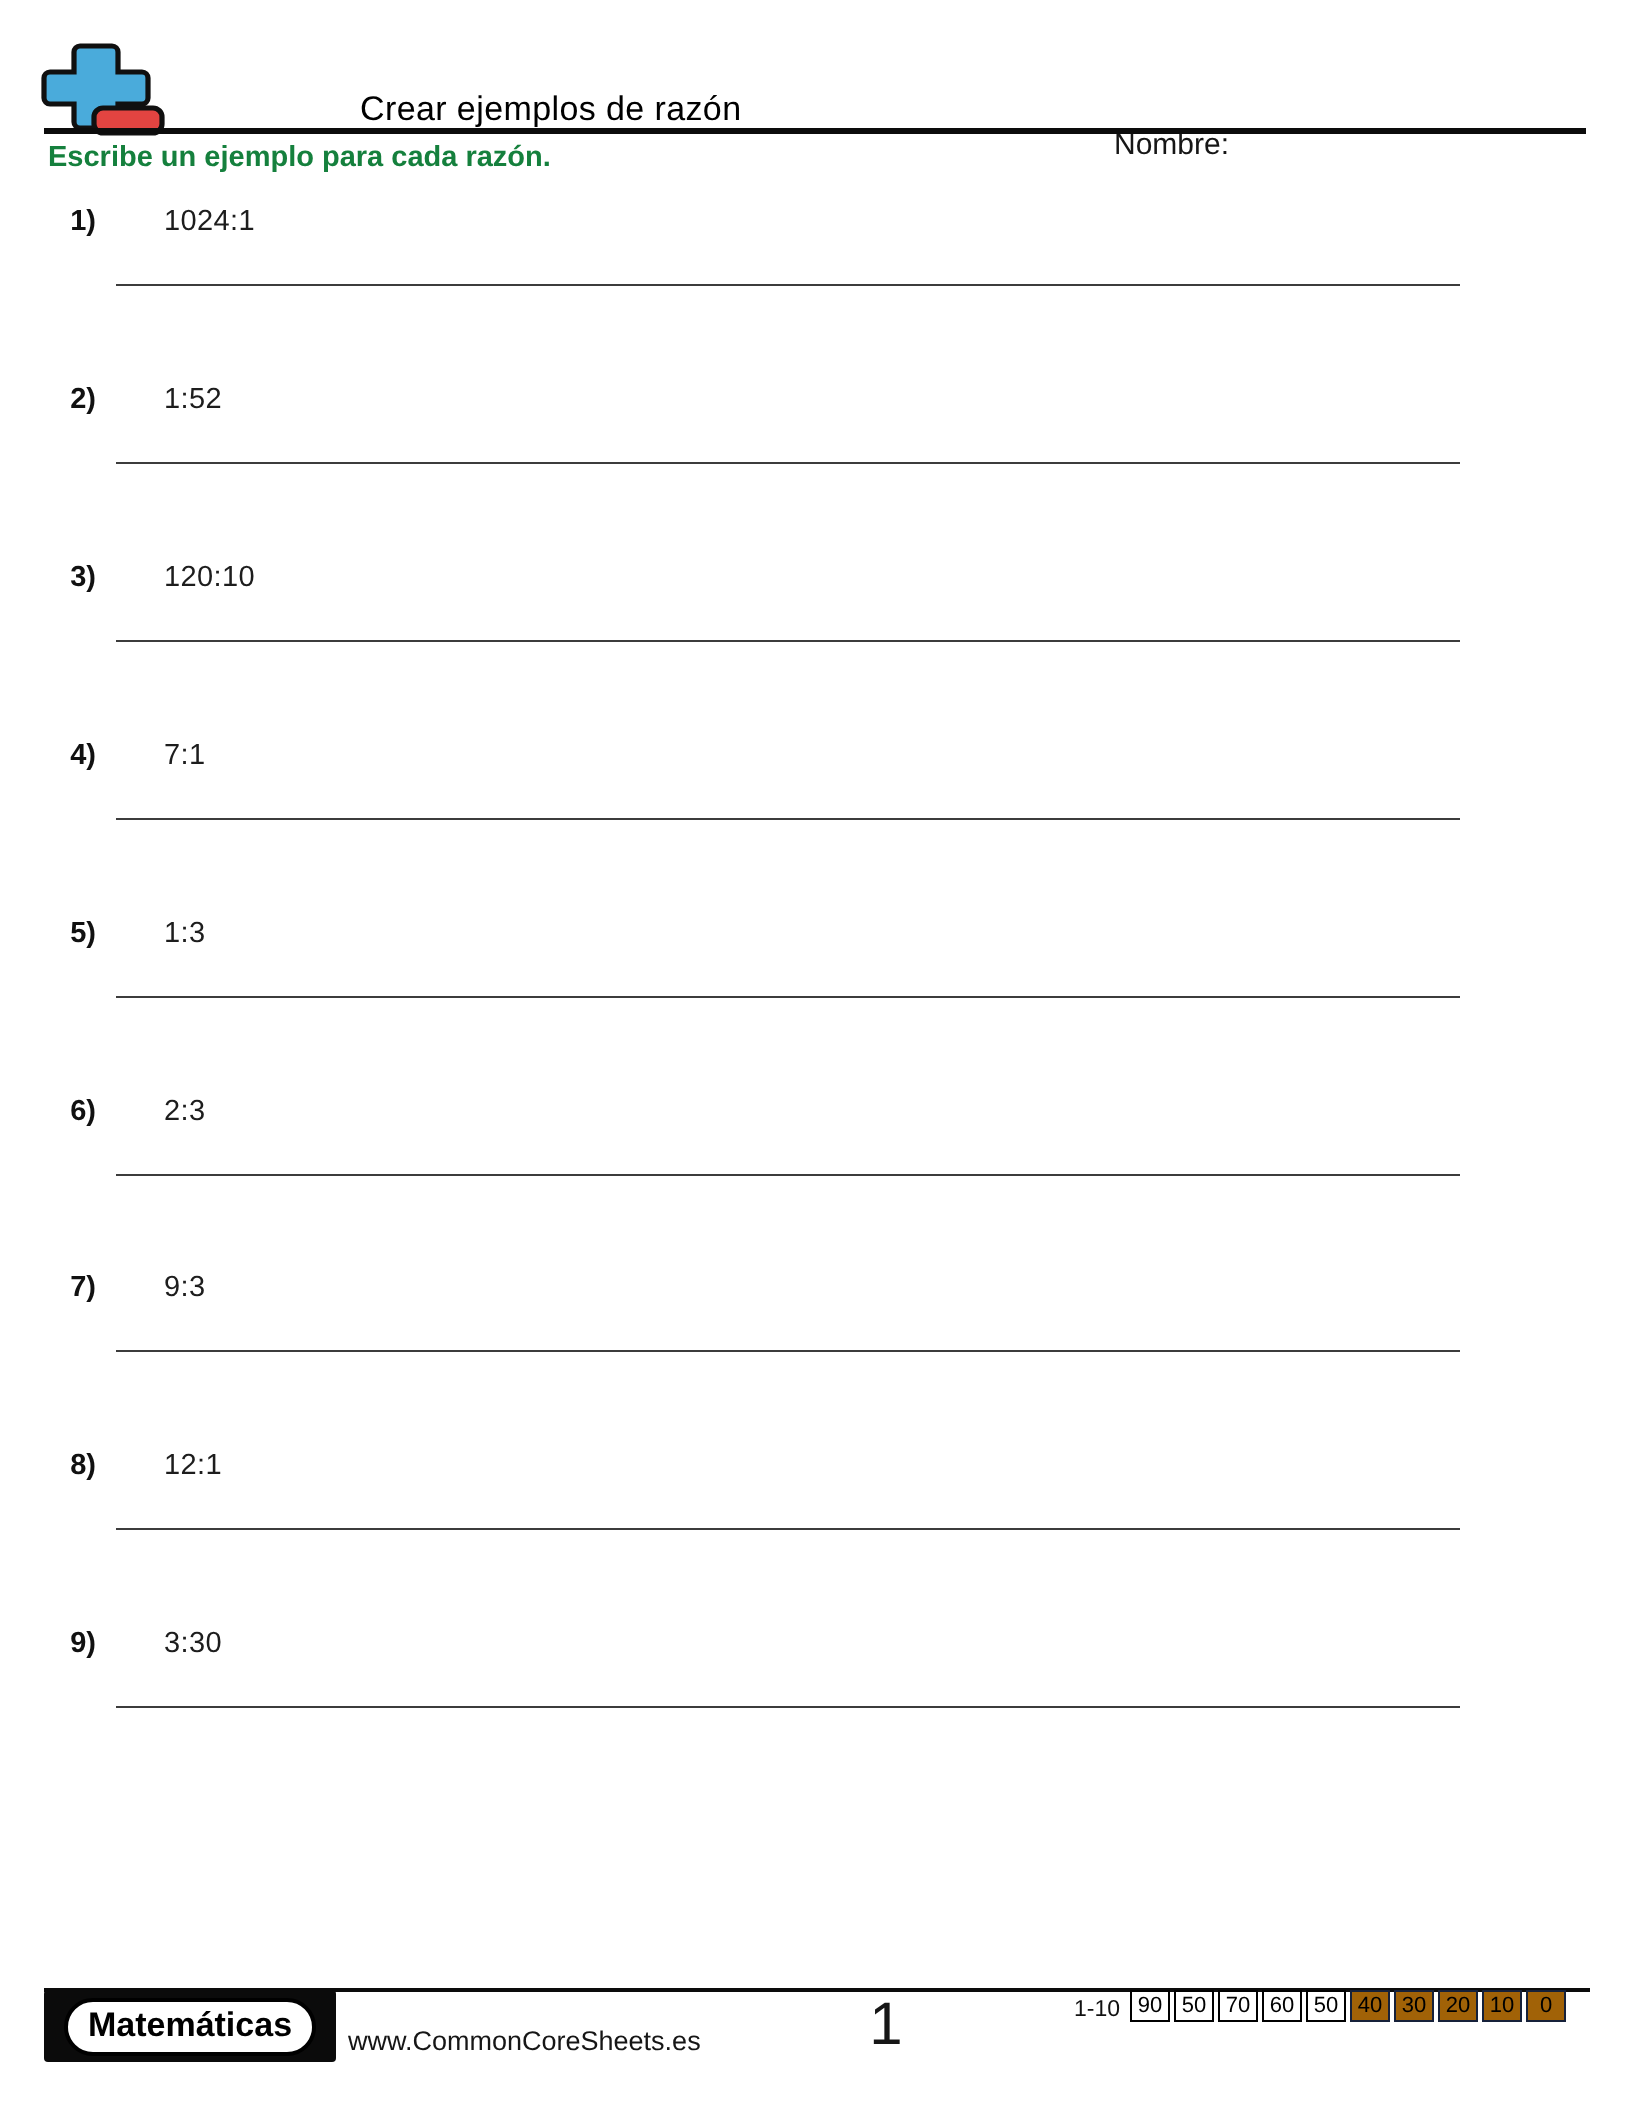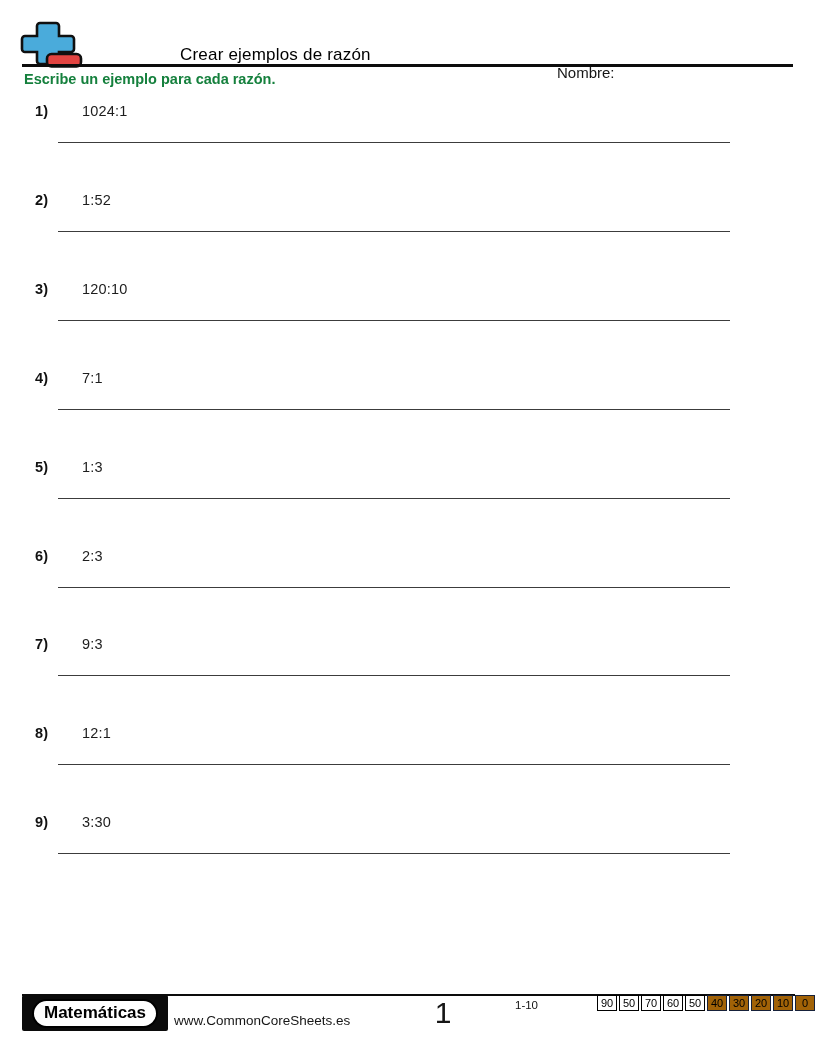--- a/index.html
+++ b/index.html
@@ -30,22 +30,22 @@
   .brand-badge{
     position:absolute;left:22px;top:995px;width:146px;height:36px;
     background:#0b0b0b;border-radius:2px;display:flex;align-items:center;justify-content:center;
   }
   .brand-pill{
     background:#fff;border:2px solid #000;border-radius:18px;
     padding:2px 10px 3px 10px;font-weight:bold;font-size:17px;color:#000;white-space:nowrap;
   }
   .website{position:absolute;left:174px;top:1013px;font-size:13.5px;color:#161616;text-align:right;}
   .page-number{position:absolute;left:425px;top:996px;width:36px;text-align:center;font-size:30px;color:#161616;}
-  .score-label{position:absolute;left:515px;top:999px;width:45px;text-align:left;font-size:11.5px;color:#111;}
-  .score-cells{position:absolute;left:565px;top:995px;display:flex;gap:2px;margin-left:32px;}
+  .score-label{position:absolute;left:515px;top:999px;width:45px;text-align:right;font-size:11.5px;color:#111;}
+  .score-cells{position:absolute;left:565px;top:995px;display:flex;gap:2px;}
   .score-cell{
     width:18px;height:14px;border:1.6px solid #000;background:#fff;
     font-size:11px;line-height:14px;text-align:center;color:#000;
   }
   .score-cell.hl{background:#a16207;border-color:#16213a;}
 </style>
 </head>
 <body>
 
 <div class="page">

